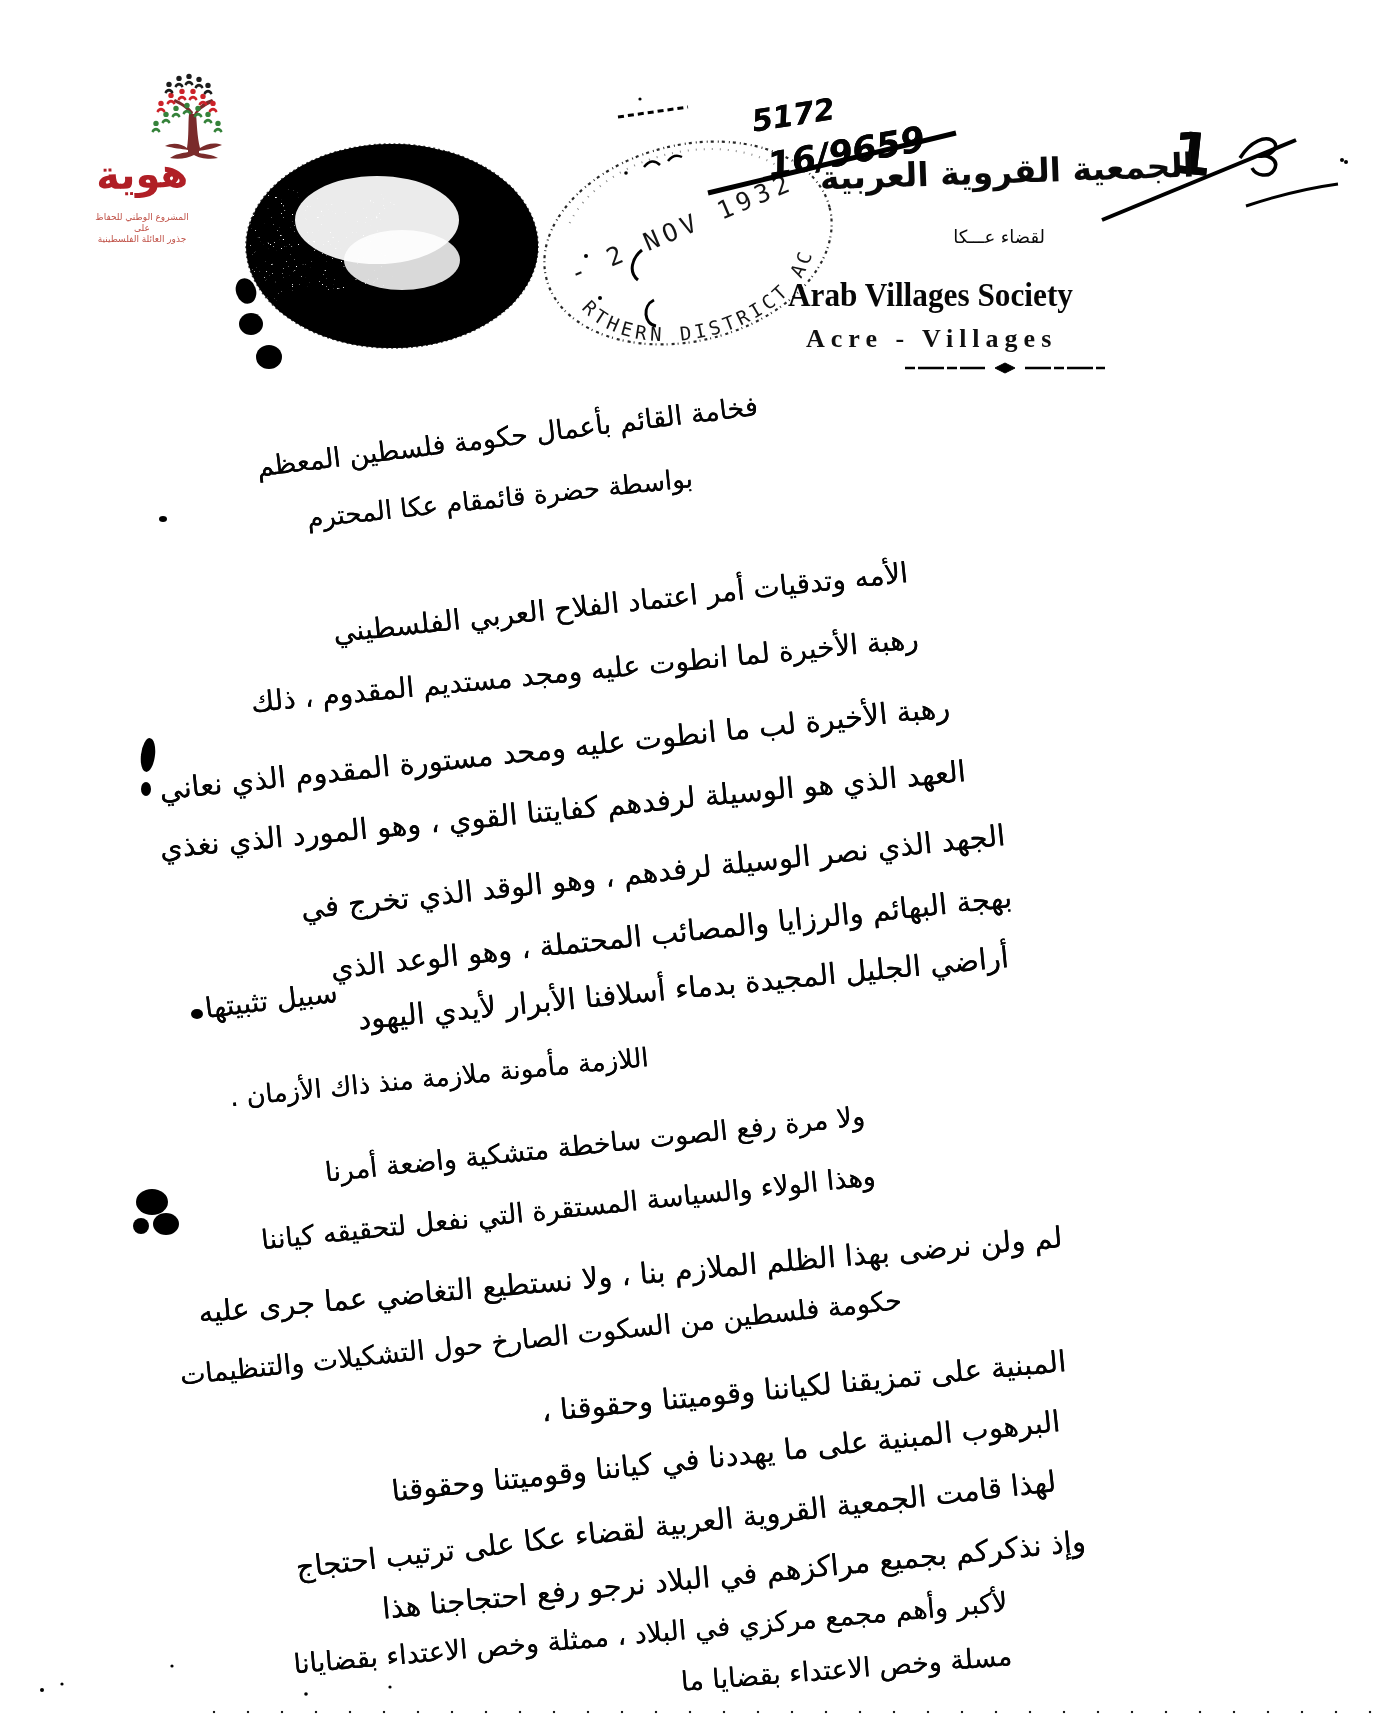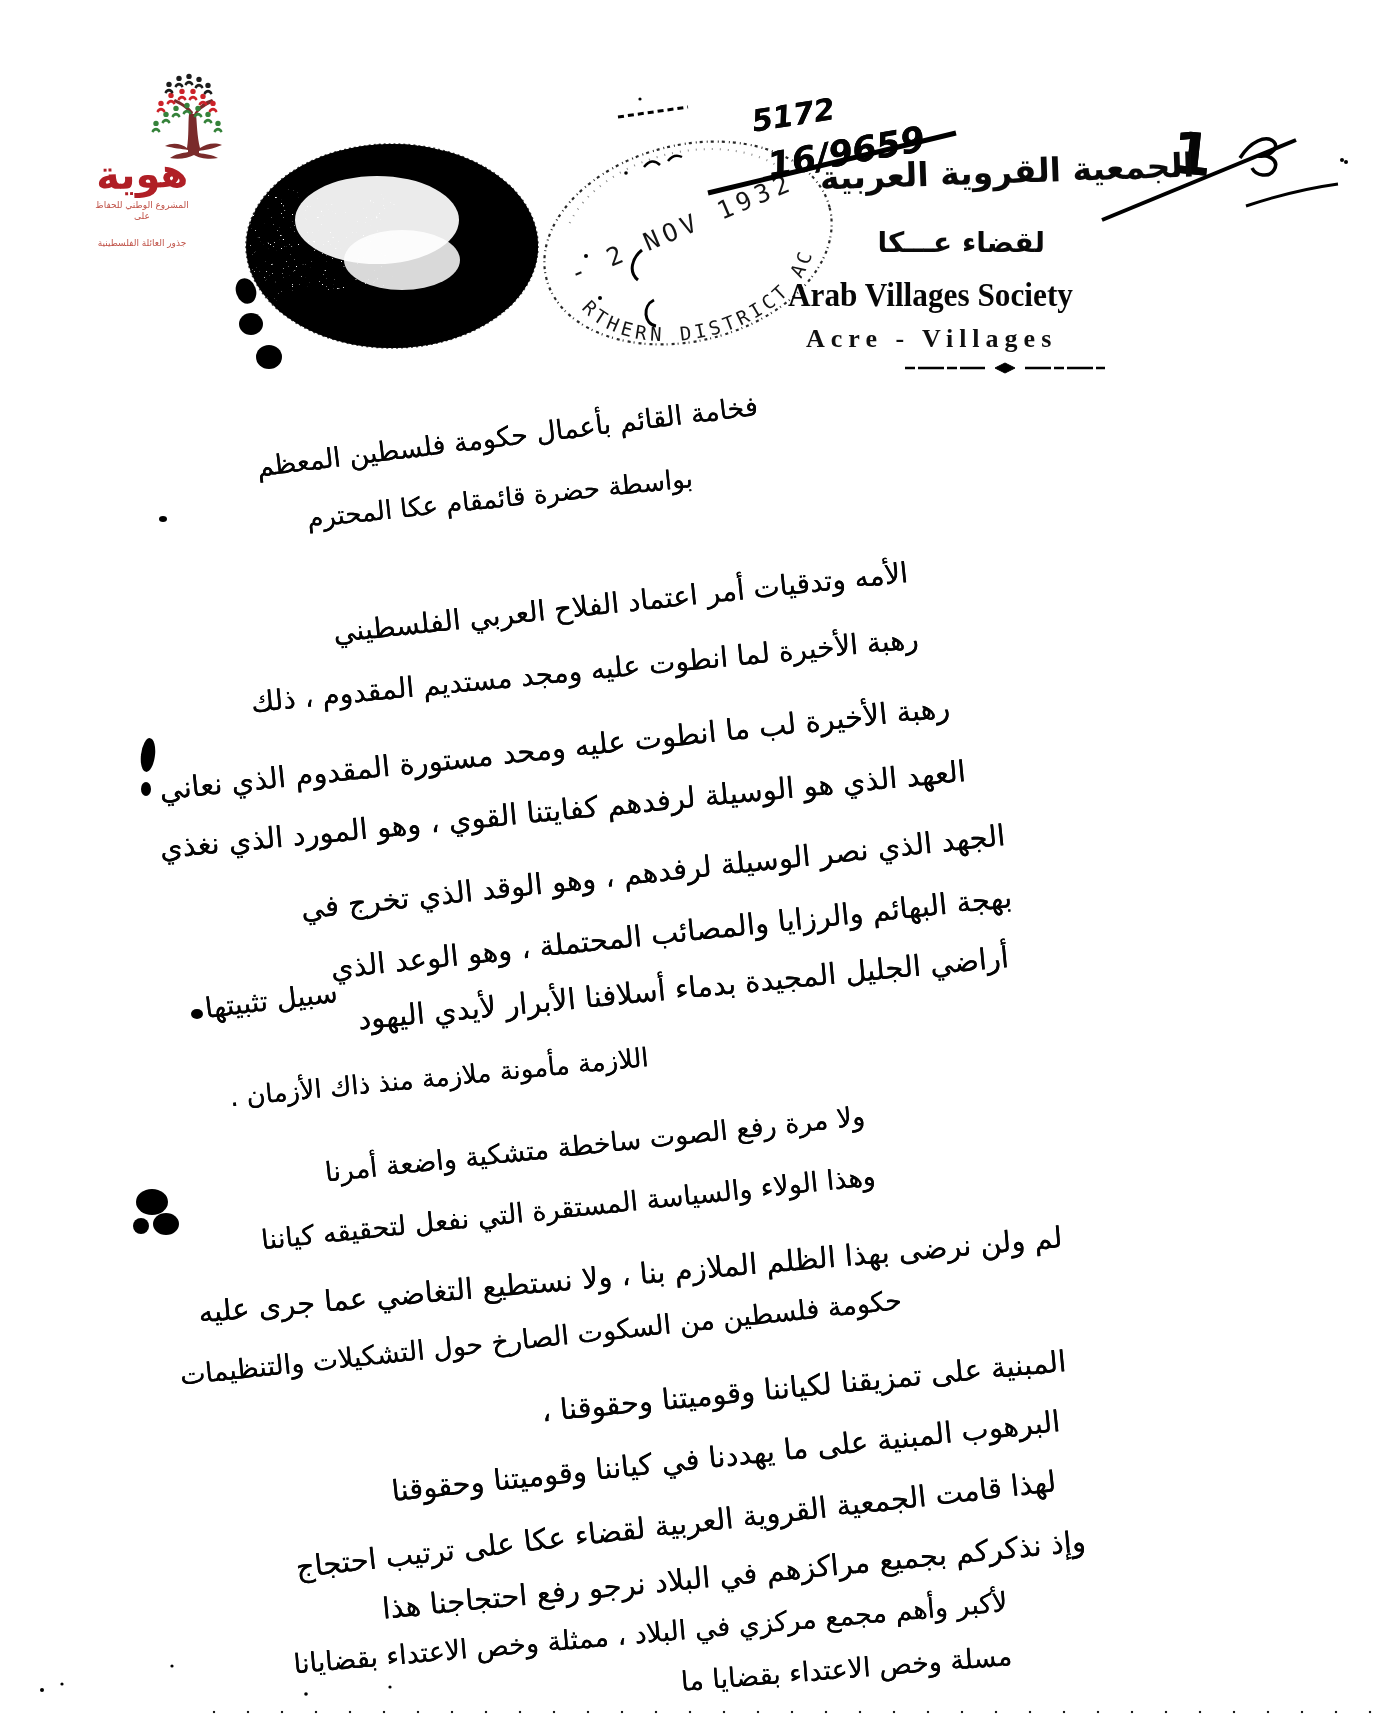--- a/index.html
+++ b/index.html
@@ -8,31 +8,31 @@
     overflow:hidden;font-family:"DejaVu Sans",sans-serif;color:#000;
   }
   
   .logo{position:absolute;left:92px;top:56px;width:100px;text-align:center;}
   .logo .wordmark{
     font-family:"DejaVu Sans",sans-serif;font-weight:bold;
     font-size:40px;line-height:44px;color:#b01f26;margin-top:-4px;
     transform:rotate(-2deg);
   }
   .logo .tagline{
-    font-size:9px;line-height:11px;color:#c05248;margin-top:4px;
+    font-size:9px;line-height:11px;color:#c05248;margin-top:16px;
     font-family:"DejaVu Sans",sans-serif;
   }
   
   .ar-title{
     position:absolute;top:152px;right:200px;width:380px;text-align:center;
     font-size:33px;font-weight:bold;direction:rtl;white-space:nowrap;
     transform:rotate(-2deg);color:#0a0a0a;
   }
   .ar-sub{
-    position:absolute;top:226px;right:352px;font-size:28px;font-weight:bold;
+    position:absolute;top:226px;right:352px;font-size:18px;font-weight:normal;
     direction:rtl;white-space:nowrap;color:#0a0a0a;
   }
   .en-title{
     position:absolute;left:788px;top:276px;width:340px;
     font-family:"Liberation Serif",serif;font-weight:bold;font-size:34px;
     letter-spacing:0px;white-space:nowrap;transform:scaleX(.92);
     transform-origin:left center;color:#070707;
   }
   .en-sub{
     position:absolute;left:806px;top:324px;width:300px;
@@ -103,21 +103,21 @@
       <g fill="#1c1c1c">
         <use href="#prs" x="27" y="33"></use>
           <use href="#prs" x="37" y="27"></use>
         <use href="#prs" x="47" y="25"></use>
           <use href="#prs" x="57" y="28"></use>
         <use href="#prs" x="66" y="34"></use>
       </g>
     </svg>
     <div class="wordmark" style="position:relative;margin-top:96px;">هوية</div>
     <div class="tagline">المشروع الوطني للحفاظ على</div>
-    <div class="tagline" style="margin-top:16px;">جذور العائلة الفلسطينية</div>
+    <div class="tagline" style="margin-top:0;">جذور العائلة الفلسطينية</div>
   </div>
 
   <svg style="left:232px;top:128px;" width="320" height="240">
     <defs>
       <filter id="sp1" x="-5%" y="-5%" width="110%" height="110%">
         <feTurbulence type="fractalNoise" baseFrequency="0.45" numOctaves="2" seed="7" result="n"></feTurbulence>
         <feColorMatrix in="n" type="matrix" values="0 0 0 0 0  0 0 0 0 0  0 0 0 0 0  4 4 4 -5.6 0" result="a"></feColorMatrix>
         <feComposite in="a" in2="SourceAlpha" operator="in"></feComposite>
       </filter>
       <filter id="sp2" x="-5%" y="-5%" width="110%" height="110%">

